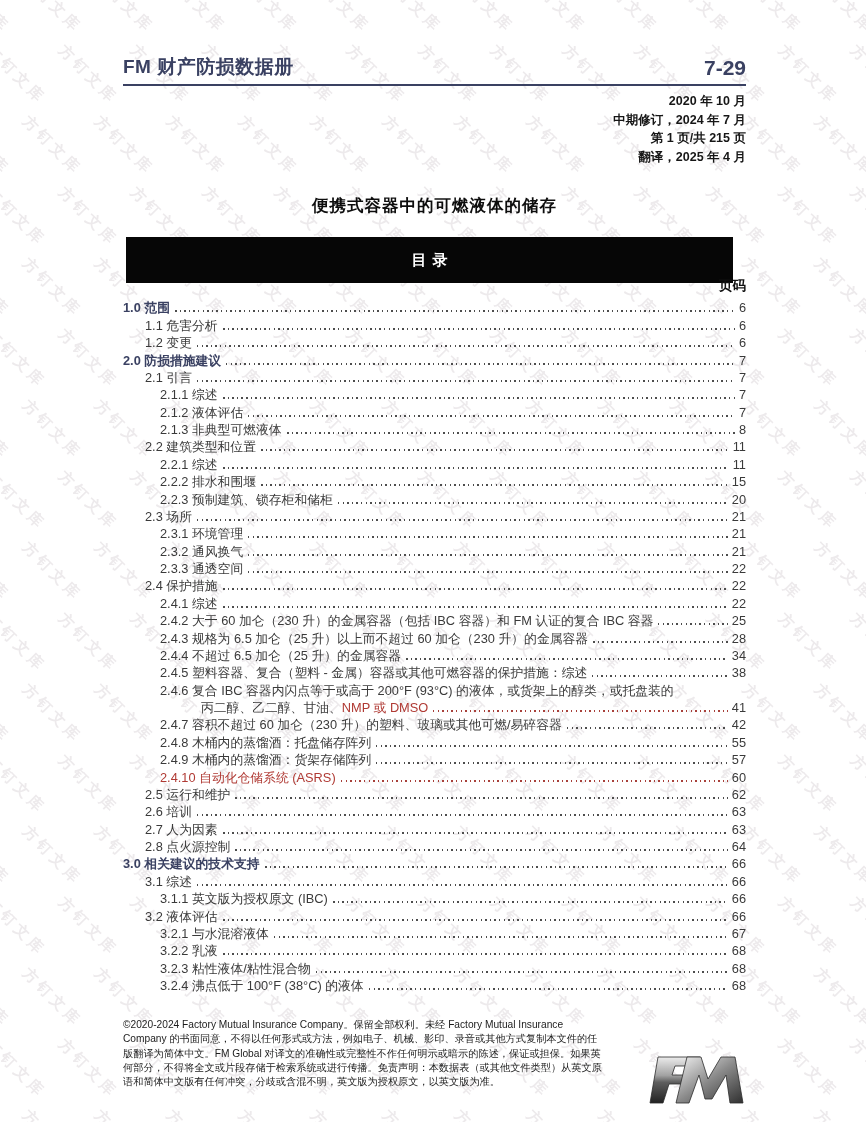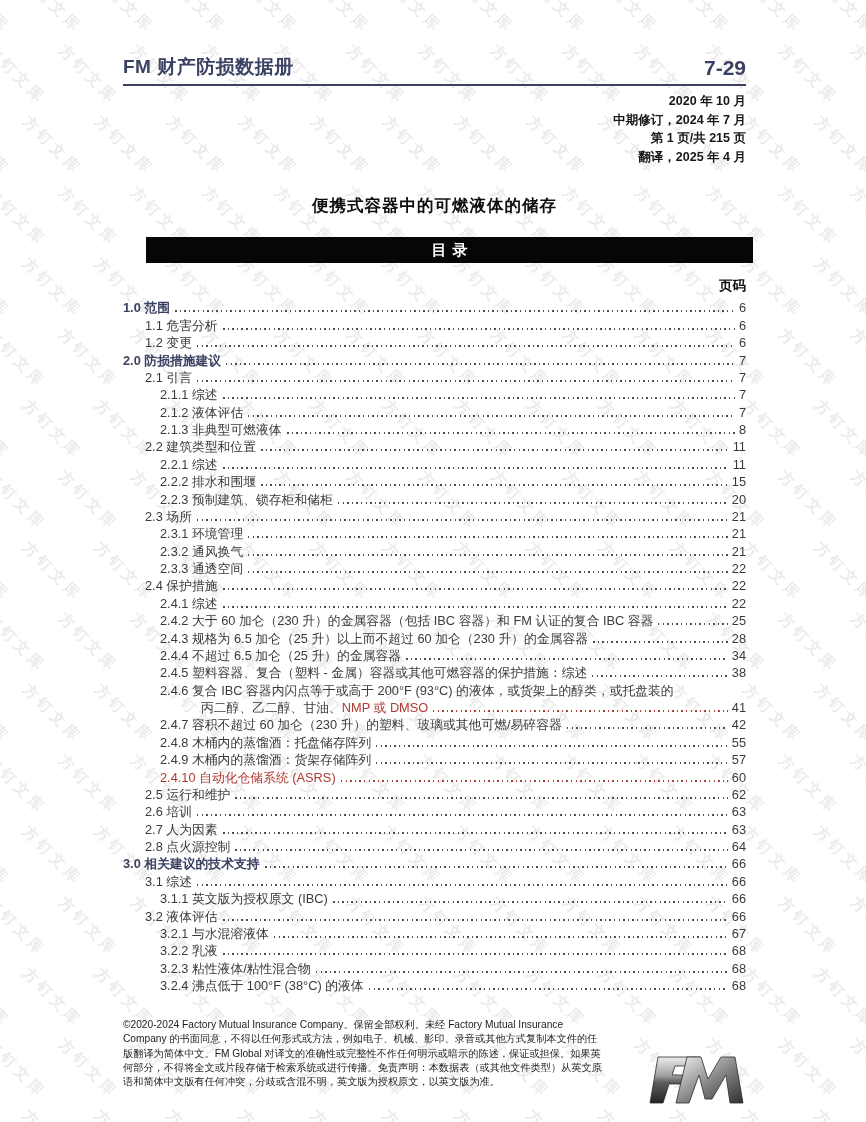--- a/index.html
+++ b/index.html
@@ -19,21 +19,21 @@
   .doc-title{font-size:19px;font-weight:bold;color:#3a4162;letter-spacing:0.5px;}
   .doc-number{font-size:21px;font-weight:bold;color:#3a4162;}
 
   .date-block{position:absolute;top:92px;left:123px;width:623px;text-align:right;
       font-size:12.5px;font-weight:bold;color:#161616;line-height:18.5px;}
 
   .page-title{position:absolute;top:195px;left:123px;width:623px;text-align:center;
       font-size:16.5px;font-weight:bold;color:#0d0d0d;letter-spacing:1px;}
 
   
-  .toc-bar{position:absolute;top:237px;left:146px;width:607px;height:26px;background:#060606;
+  .toc-bar{position:absolute;top:237px;left:126px;width:607px;height:46px;background:#060606;
       display:flex;align-items:center;justify-content:center;}
   .toc-bar span{color:#ffffff;font-size:15px;font-weight:bold;letter-spacing:6px;text-indent:6px;}
 
   .page-col-label{position:absolute;top:277px;left:123px;width:623px;text-align:right;
       font-size:13.5px;font-weight:bold;color:#111;}
 
   
   .toc{position:absolute;top:298px;left:123px;width:623px;}
   .toc-row{display:flex;align-items:flex-end;height:17.38px;font-size:12.8px;color:#3a3a3a;
       white-space:nowrap;}

